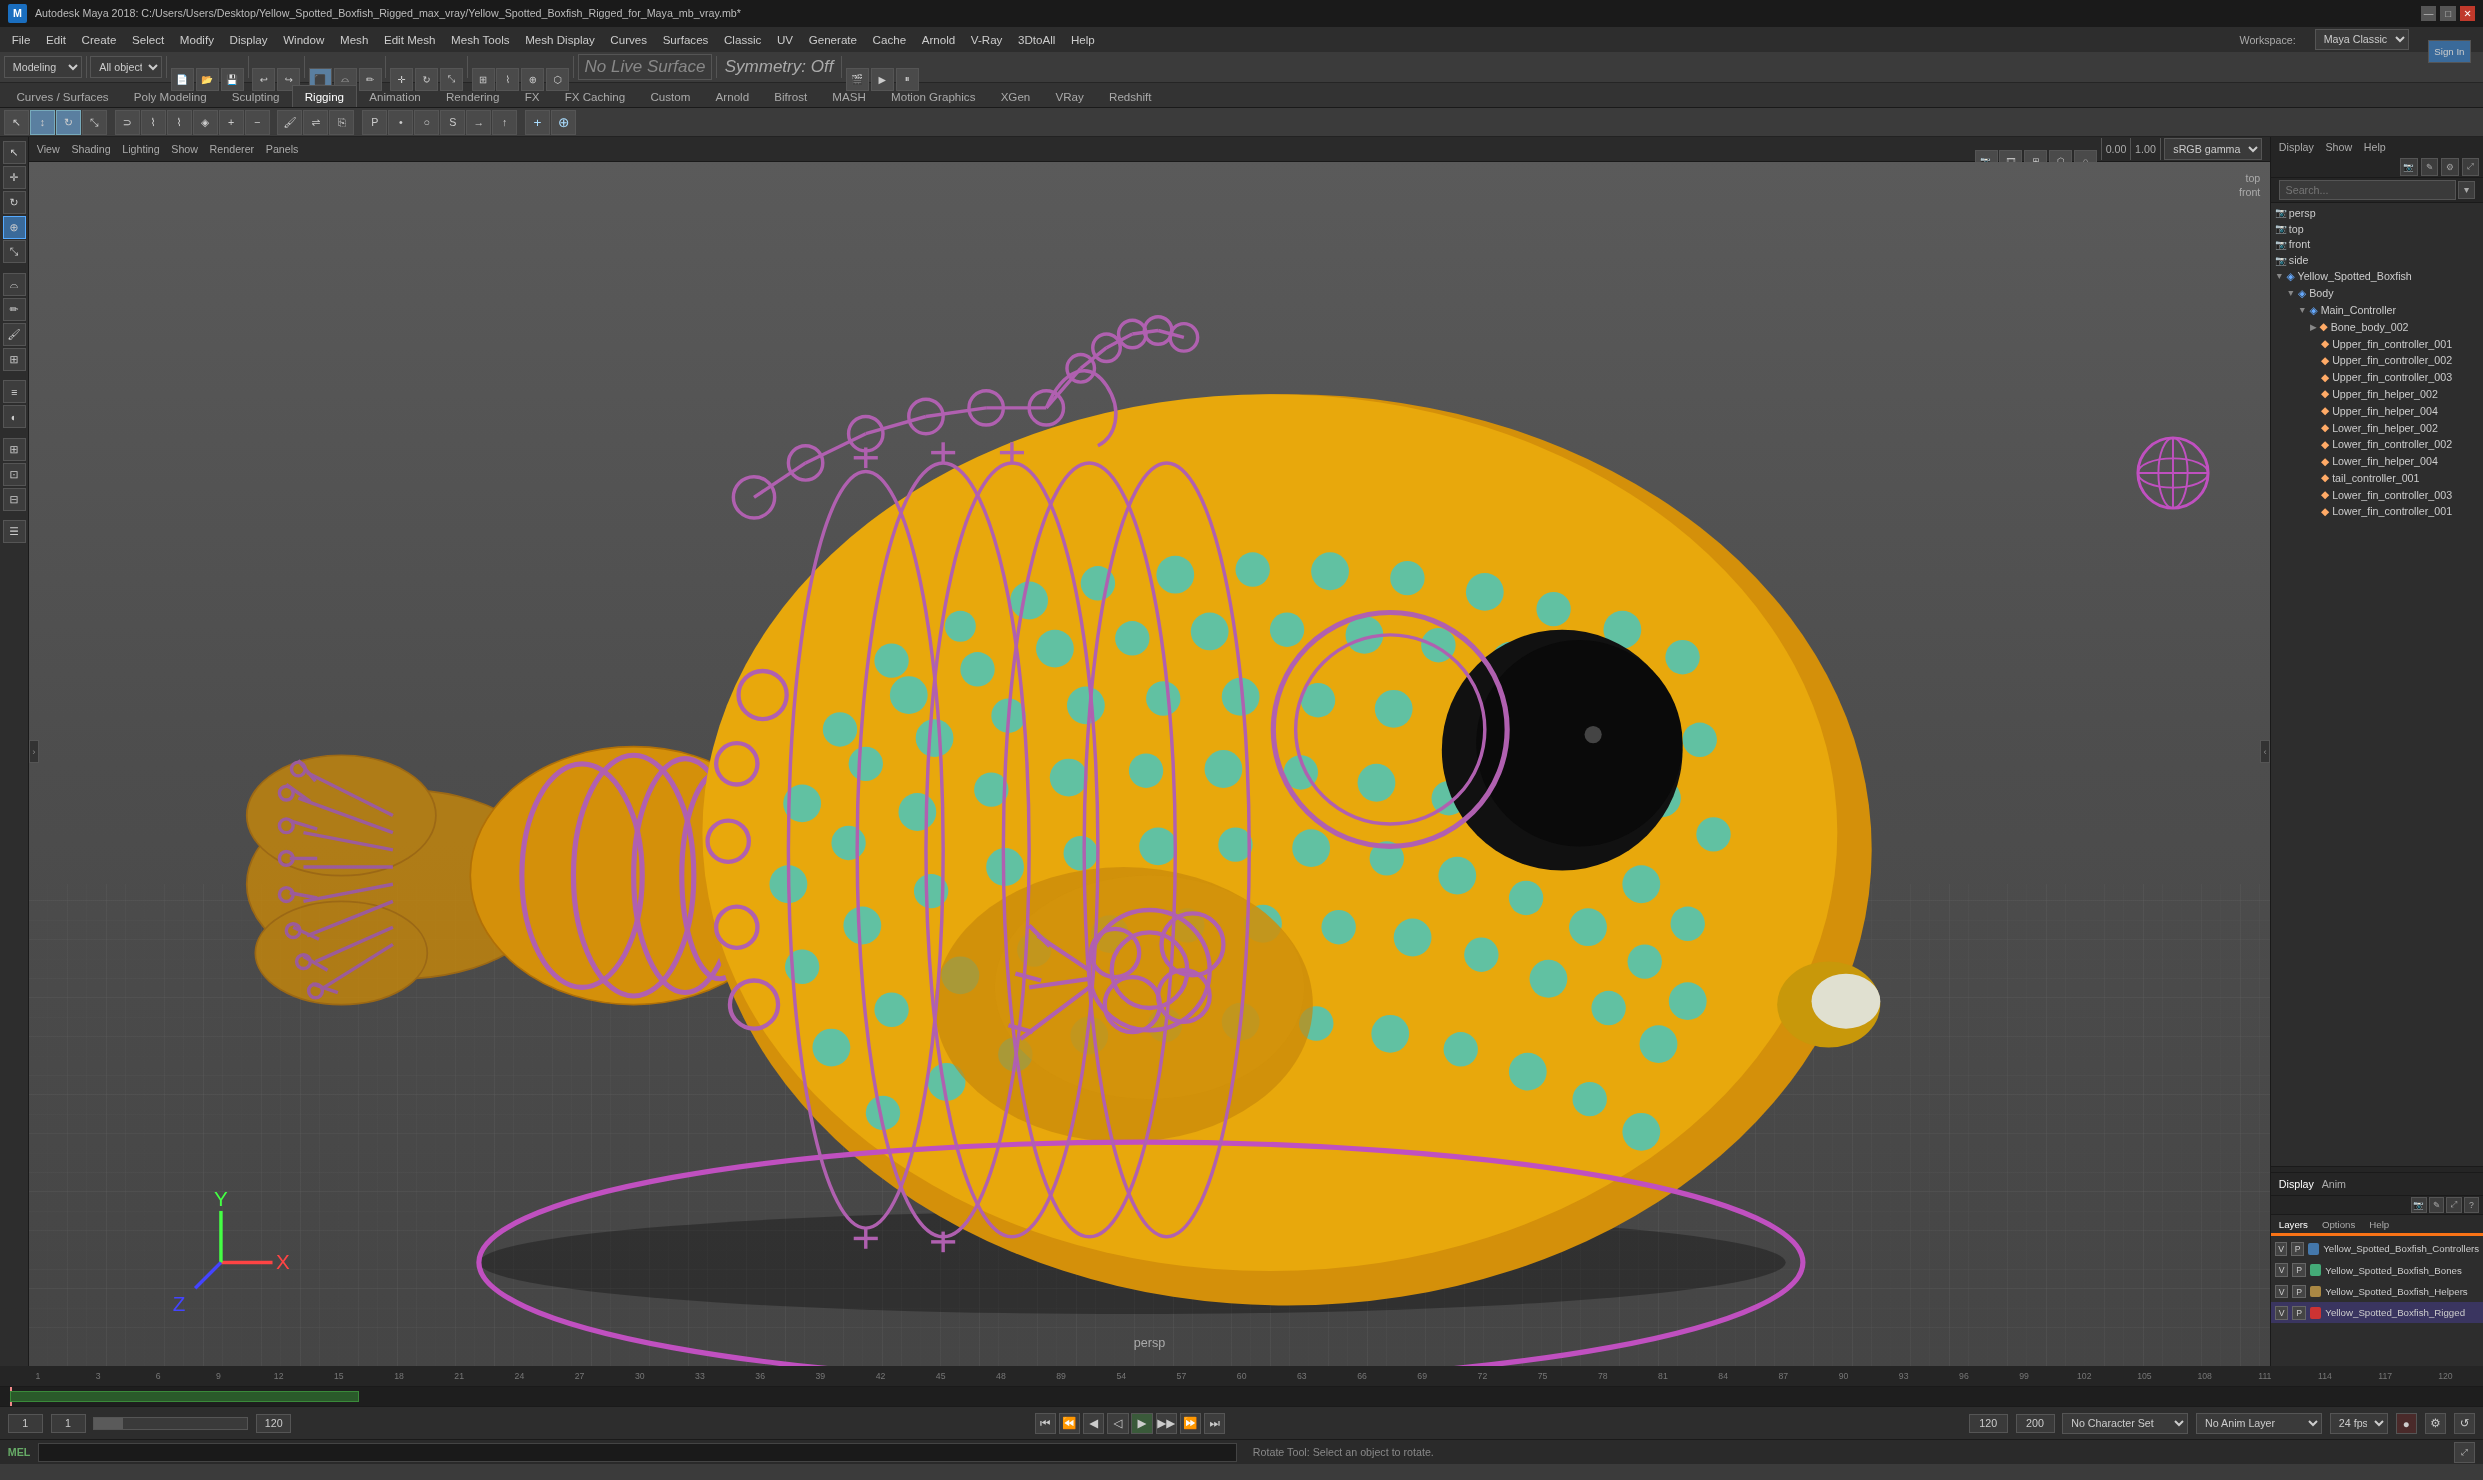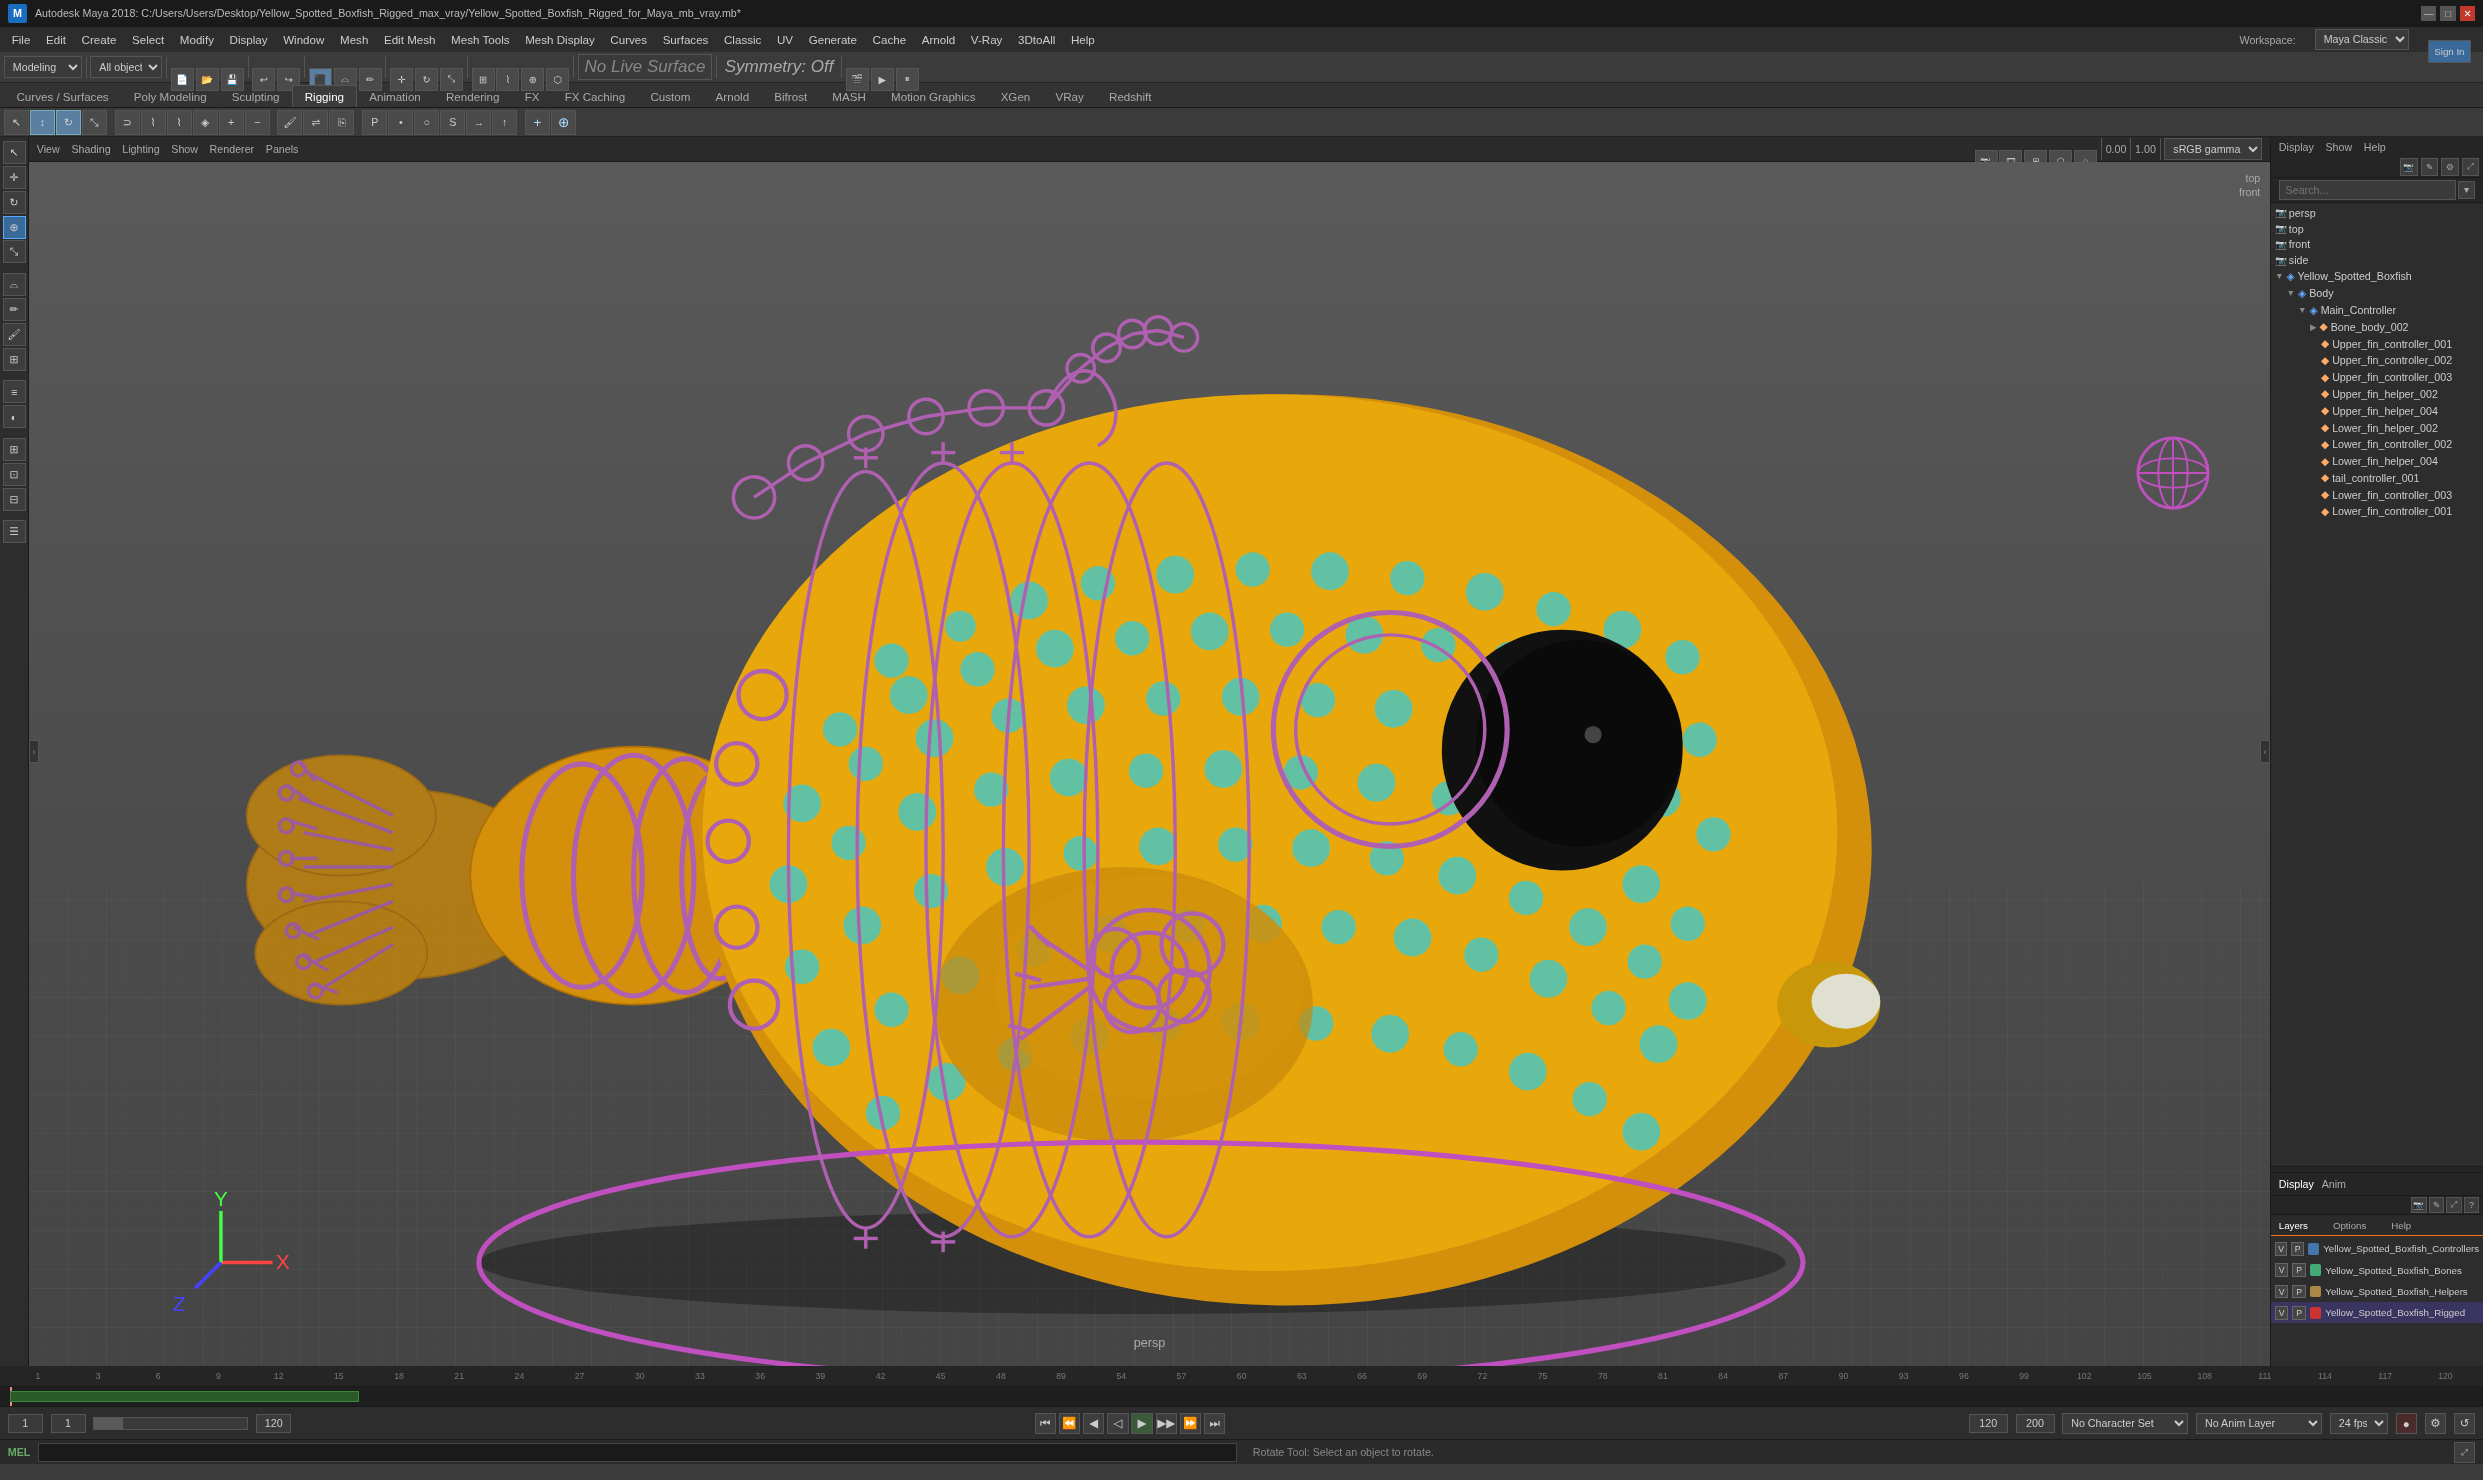--- a/index.html
+++ b/index.html
@@ -65,21 +65,21 @@
     .outliner-indent2 { padding-left: 27px; }
     .outliner-indent3 { padding-left: 39px; }
     .outliner-indent4 { padding-left: 50px; }
     .outliner-arrow { margin-right: 2.9px; font-size: 8.7px; color: #888; }
     
     
     #channel-box { height: 194px; border-top: 1px solid #1a1a1a; background: #2d2d2d; }
     #channel-box-tabs { height: 23px; background: #252525; display: flex; align-items: center; gap: 7.8px; padding: 0 7.8px; border-bottom: 1px solid #1a1a1a; font-size: 10.7px; }
     .cb-tab { cursor: pointer; color: #aaa; }
     .cb-tab.active { color: #fff; }
-    #channel-box-sub-tabs { height: 21.3px; background: #2a2a2a; display: flex; align-items: center; gap: 25px; padding: 0 7.8px; border-bottom: 1px solid #f97316; font-size: 9.7px; }
+    #channel-box-sub-tabs { height: 21.3px; background: #2a2a2a; display: flex; align-items: center; gap: 14px; padding: 0 7.8px; border-bottom: 3px solid #f97316; font-size: 9.7px; }
     #channel-box-content { padding: 1.9px 0; }
     .layer-item { height: 21.3px; display: flex; align-items: center; padding: 0 3.9px; font-size: 10.7px; gap: 3.9px; }
     .layer-dot { width: 11.6px; height: 11.6px; border-radius: 1.9px; flex-shrink: 0; }
     .layer-vp { width: 13.6px; height: 13.6px; background: #444; border: 1px solid #666; display: flex; align-items: center; justify-content: center; font-size: 8.7px; cursor: pointer; }
     #timeline-ruler { height: 21.3px; background: #252525; display: flex; align-items: center; padding: 0 7.8px; font-size: 9.7px; color: #888; overflow: hidden; border-bottom: 1px solid #1a1a1a; }
     .ruler-tick { flex: 1; text-align: center; font-size: 8.7px; color: #777; }
     #timeline-bar { height: 23px; background: #2a2a2a; position: relative; overflow: hidden; }
     #timeline-playhead { position: absolute; left: 9.7px; top: 0; width: 1.9px; height: 100%; background: #e88; }
     
     

